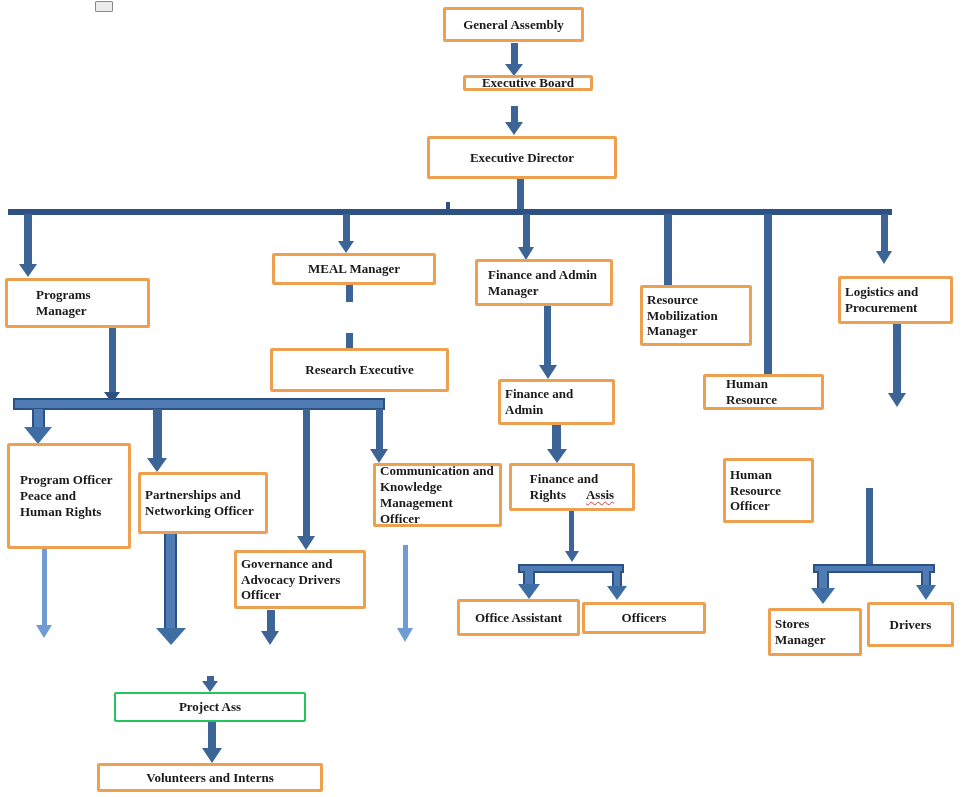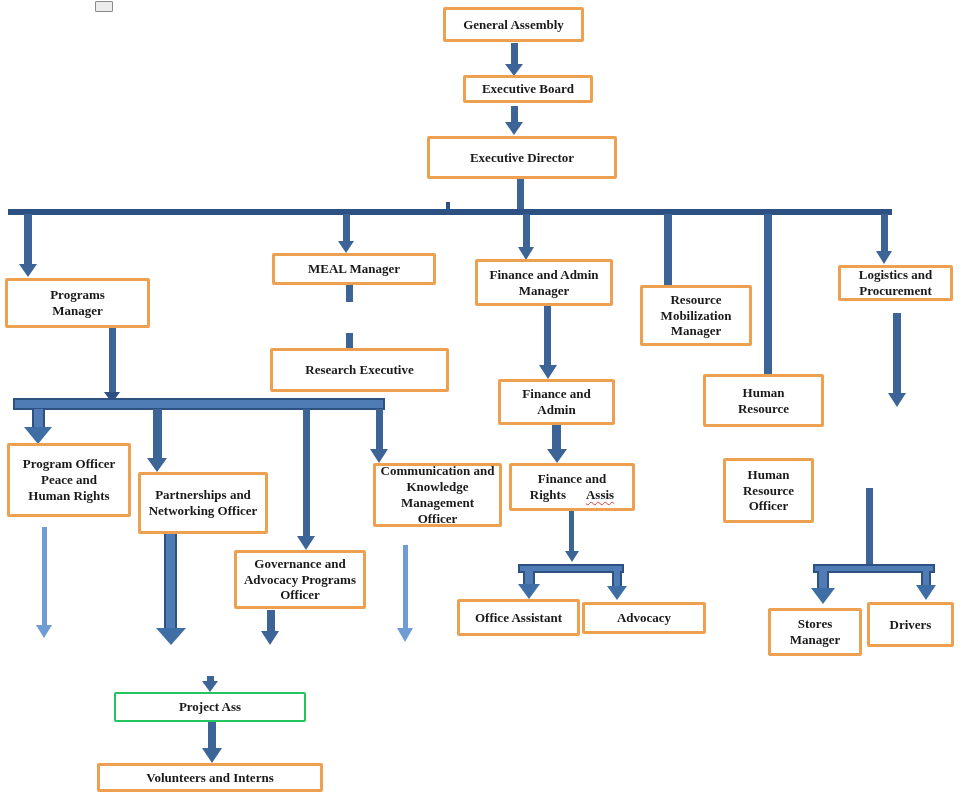--- a/index.html
+++ b/index.html
@@ -1,43 +1,43 @@
 <!DOCTYPE html>
 <html><head>
 <meta charset="utf-8">
 <style>
   html,body{margin:0;padding:0;background:#fff;}
   .canvas{position:relative;width:970px;height:797px;background:#fff;overflow:hidden;
           font-family:"Liberation Serif",serif;}
   
   .node{position:absolute;background:#fff;border:3px solid #EDA04F;border-radius:2px;
-        display:flex;align-items:center;justify-content:center;text-align:center;
+        display:flex;align-items:center;justify-content:center;text-align:left;
         font-weight:bold;color:#1a1a1a;font-size:13px;line-height:1.22;
         padding:2px 4px;box-sizing:border-box;}
   .node.green{border:2px solid #22c55e;}
   .misspell{text-decoration:underline wavy #E03C31 1px;text-underline-offset:2px;margin-left:20px;}
   
   #n-ga{left:443px;top:7px;width:141px;height:35px}
-  #n-eb{left:463px;top:75px;width:130px;height:28px}
+  #n-eb{left:463px;top:75px;width:130px;height:16px}
   #n-ed{left:427px;top:136px;width:190px;height:43px}
   #n-pm{left:5px;top:278px;width:145px;height:50px;padding:2px 28px}
   #n-mm{left:272px;top:253px;width:164px;height:32px}
   #n-mo{left:285px;top:302px;width:143px;height:33px}
   #n-ra{left:270px;top:348px;width:179px;height:44px}
   #n-fam{left:475px;top:259px;width:138px;height:47px;padding:2px 10px}
   #n-rmm{left:640px;top:285px;width:112px;height:61px}
-  #n-lp{left:838px;top:265px;width:115px;height:36px}
-  #n-hr{left:703px;top:374px;width:121px;height:53px;padding:2px 20px}
+  #n-lp{left:838px;top:276px;width:115px;height:48px}
+  #n-hr{left:703px;top:374px;width:121px;height:36px;padding:2px 20px}
   #n-hro{left:723px;top:458px;width:91px;height:65px}
   #n-ops{left:838px;top:408px;width:120px;height:80px}
   #n-fa{left:498px;top:379px;width:117px;height:46px}
   #n-faa{left:509px;top:463px;width:126px;height:48px}
   #n-oa{left:457px;top:599px;width:123px;height:37px}
   #n-sec{left:582px;top:602px;width:124px;height:32px}
-  #n-pop{left:7px;top:443px;width:124px;height:74px;padding:2px 10px}
+  #n-pop{left:7px;top:443px;width:124px;height:106px;padding:2px 10px}
   #n-pno{left:138px;top:472px;width:130px;height:62px}
   #n-gapo{left:234px;top:550px;width:132px;height:59px}
   #n-ckmo{left:373px;top:463px;width:129px;height:64px}
   #n-sm{left:768px;top:608px;width:94px;height:48px}
   #n-dr{left:867px;top:602px;width:87px;height:45px}
   #n-po{left:30px;top:645px;width:389px;height:31px}
   #n-pa{left:114px;top:692px;width:192px;height:30px}
   #n-vi{left:97px;top:763px;width:226px;height:29px}
   
   .vl{position:absolute;background:#3C6496;}
@@ -219,30 +219,30 @@
   <div class="node" id="n-faa">
     <span>
       <span>Finance and</span><br>
       <span>Rights</span><span class="misspell">Assis</span>
     </span>
     </div>
   <div class="node" id="n-oa">
     <span>Office Assistant</span>
     </div>
   <div class="node" id="n-sec">
-    <span>Advocacy</span>
+    <span>Officers</span>
     </div>
   <div class="node" id="n-pop">
     <span>Program Officer Peace and Human Rights</span>
     </div>
   <div class="node" id="n-pno">
     <span>Partnerships and Networking Officer</span>
     </div>
   <div class="node" id="n-gapo">
-    <span>Governance and Advocacy Programs Officer</span>
+    <span>Governance and Advocacy Drivers Officer</span>
     </div>
   <div class="node" id="n-ckmo">
     <span>Communication and Knowledge Management Officer</span>
     </div>
   <div class="node" id="n-sm">
     <span>Stores Manager</span>
     </div>
   <div class="node" id="n-dr">
     <span>Drivers</span>
     </div>

